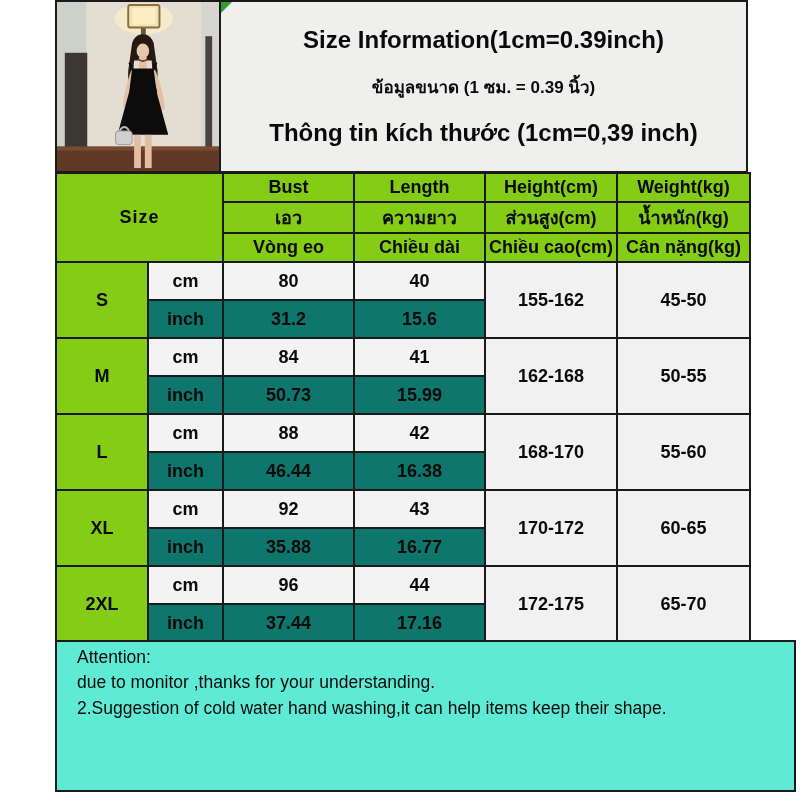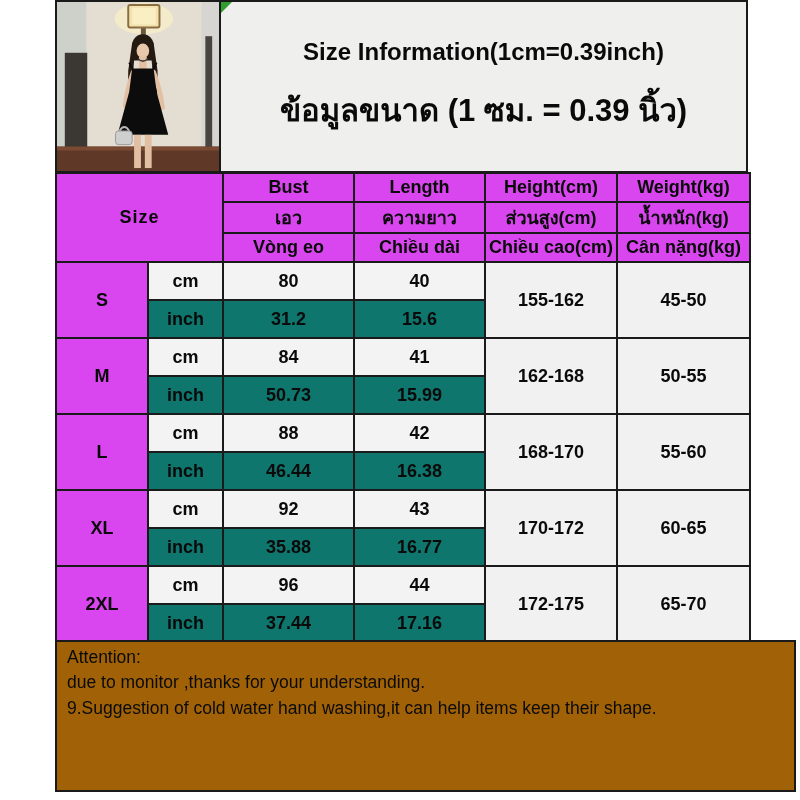--- a/index.html
+++ b/index.html
@@ -28,21 +28,21 @@
     position: absolute; left: 219px; top: 0;
     width: 529px; height: 173px;
     background: #efefee;
     border: 2px solid #1a1a1a;
     display: flex; flex-direction: column;
     justify-content: center; align-items: center;
     gap: 19px;
     text-align: center;
   }
   .title-line1 { font-size: 24px; font-weight: bold; }
-  .title-line2 { font-size: 31px; font-weight: bold; }
+  .title-line2 { font-size: 17px; font-weight: bold; }
   .title-line3 { font-size: 24px; font-weight: bold; }
   .green-corner {
     position: absolute; left: 0px; top: 0px;
     width: 0; height: 0;
     border-top: 11px solid #2f9e2f;
     border-right: 11px solid transparent;
   }
 
   
   table.size-table {
@@ -55,35 +55,35 @@
     border: 2px solid #1a1a1a;
     text-align: center; vertical-align: middle;
     font-weight: bold;
     font-size: 18px;
     padding: 0;
     overflow: hidden;
     white-space: nowrap;
   }
   tr.hrow td { height: 29px; }
   tr.drow td { height: 38px; }
-  .c-hdr   { background: #d946ef; }
+  .c-hdr   { background: #84cc16; }
   .c-cm    { background: #f3f3f3; }
   .c-inch  { background: #0f766e; margin-left: 12px; }
   .c-range { background: #f1f1f1; margin-top: 36px; }
   td.size-big { font-size: 40px; letter-spacing: 1px; }
   td.th-hdr { font-size: 17px; }
   td.vi-hdr { font-size: 17px; }
 
   
   .attention-box {
     position: absolute; left: 55px; top: 640px;
     width: 741px; height: 152px;
     border: 2px solid #1a1a1a;
-    background: #a16207;
-    padding: 3px 10px;
+    background: #5eead4;
+    padding: 3px 20px;
     font-size: 17.5px;
     line-height: 1.45;
     font-weight: normal;
   }
 </style>
 </head>
 <body>
 
 <div id="canvas">
 
@@ -124,20 +124,21 @@
 
       <path d="M64,132 Q69,124 74,132" stroke="#b9b9b9" stroke-width="2" fill="none"></path>
       <rect x="60" y="132" width="17" height="14" rx="3" fill="#cfcfcf" stroke="#999999" stroke-width="1"></rect>
     </svg>
   </div>
 
   <div class="title-box">
     <div class="green-corner"></div>
     <div class="title-line1">Size Information(1cm=0.39inch)</div>
     <div class="title-line2">ข้อมูลขนาด (1 ซม. = 0.39 นิ้ว)</div>
+    <div class="title-line3">Thông tin kích thước (1cm=0,39 inch)</div>
   </div>
 
   <table class="size-table">
     <colgroup>
       <col style="width:92px">
         <col style="width:75px">
         <col style="width:131px">
       <col style="width:131px">
         <col style="width:132px">
         <col style="width:133px">
@@ -232,16 +233,16 @@
         <td class="c-inch">inch</td>
         <td class="c-inch">37.44</td>
         <td class="c-inch">17.16</td>
       </tr>
     </tbody>
   </table>
 
   <div class="attention-box">
     <div>Attention:</div>
     <div>due to monitor ,thanks for your understanding.</div>
-    <div>9.Suggestion of cold water hand washing,it can help items keep their shape.</div>
+    <div>2.Suggestion of cold water hand washing,it can help items keep their shape.</div>
   </div>
 
 </div>
 
 </body></html>

